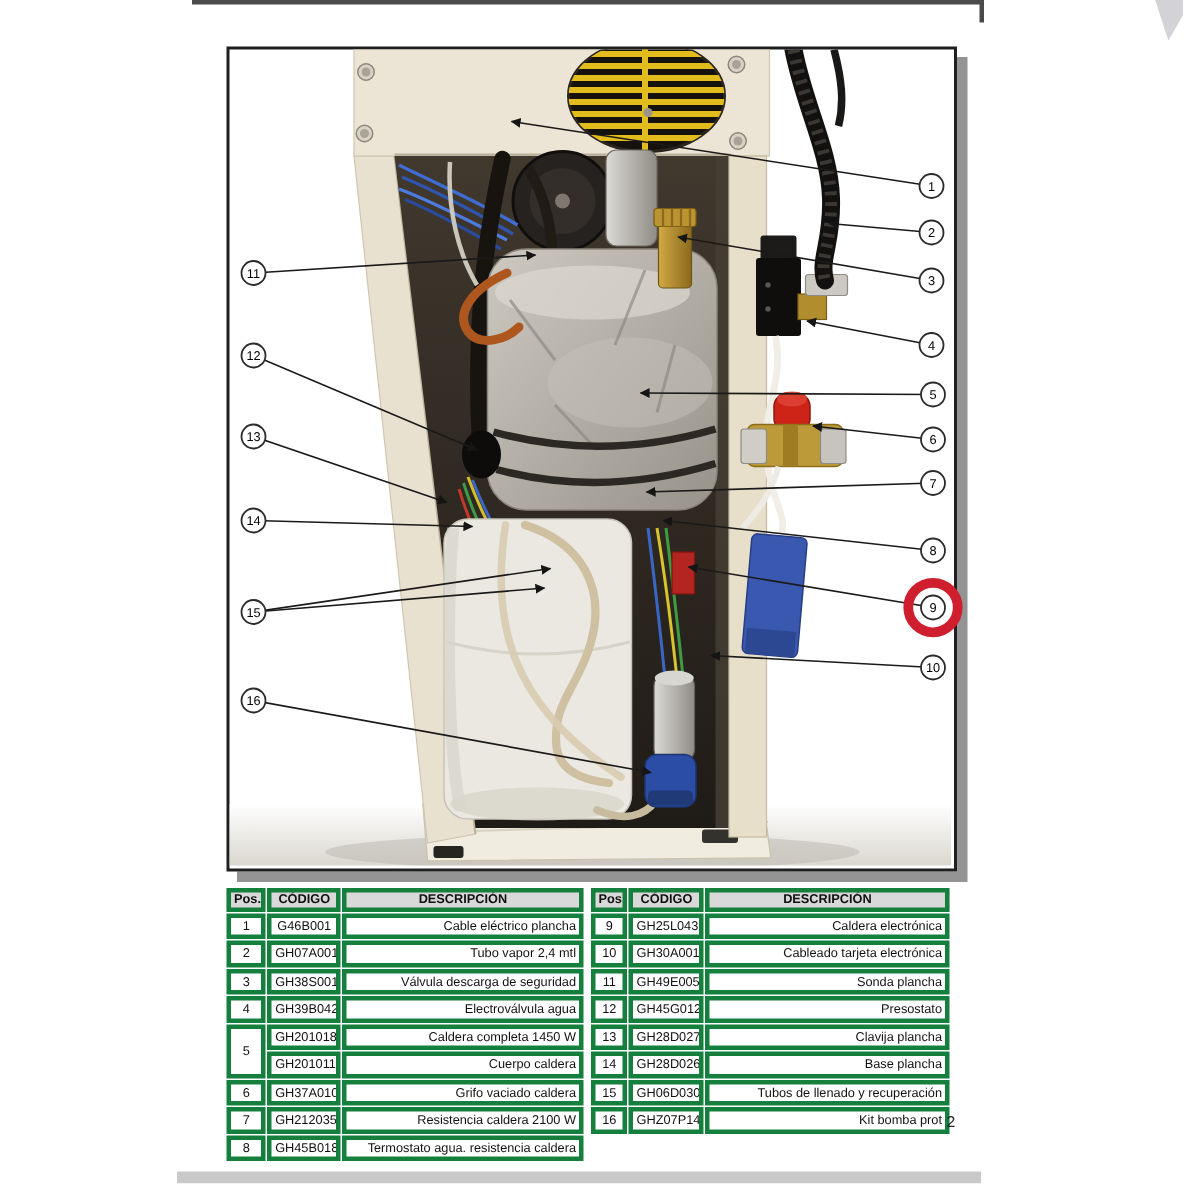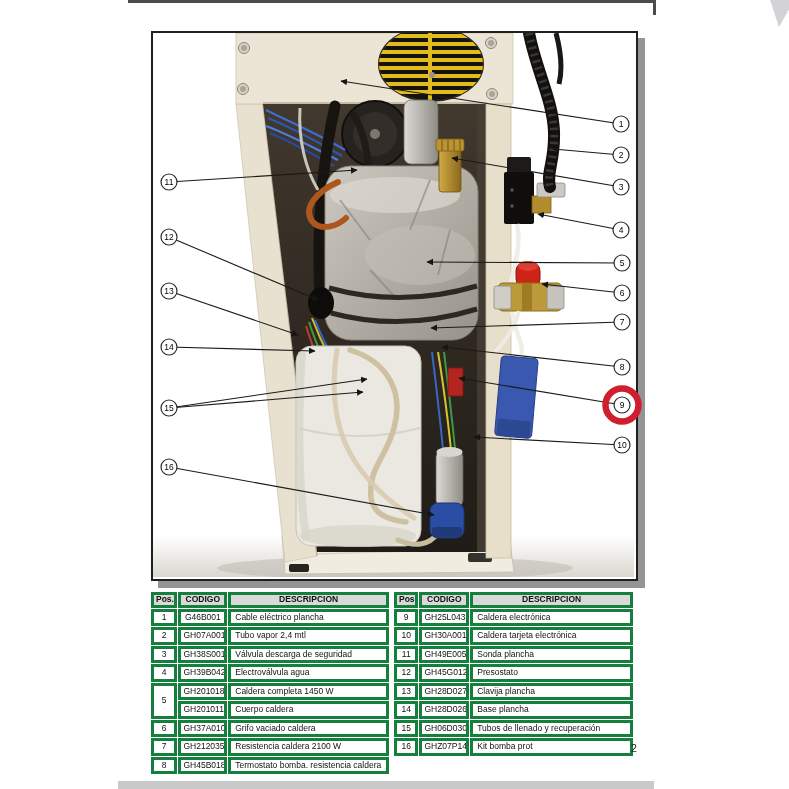--- a/index.html
+++ b/index.html
@@ -16,21 +16,21 @@
     border:2px solid #1f1f1f;background:#fff;box-shadow:7px 7px 0 #949494;}
   .overlay-svg{position:absolute;left:0;top:0;width:789px;height:789px;pointer-events:none;}
   .parts-table{position:absolute;border-collapse:separate;border-spacing:1.5px;table-layout:fixed;}
   .parts-table.left{left:150px;top:591px;width:240px;}
   .parts-table.right{left:393px;top:591px;width:241px;}
   .parts-table th,.parts-table td{
     border:3px solid #15803d;font-size:8.5px;line-height:1.1;padding:0 2px;
     overflow:hidden;white-space:nowrap;background:#fff;}
   .parts-table th{background:#d9d9d9;font-weight:bold;height:9.5px;text-align:center;}
   .parts-table td{height:11.5px;text-align:center;}
-  .parts-table td.desc{text-align:left;padding-left:4px;}
+  .parts-table td.desc{text-align:right;padding-left:4px;}
   .page-number{position:absolute;left:622px;top:742px;width:24px;text-align:center;
     font-size:10.5px;color:#222;}
 </style>
 </head>
 <body>
 
 <div class="top-rule"></div>
 <div class="top-rule-corner"></div>
 <div class="corner-blob"></div>
 <div class="bottom-band"></div>
@@ -346,21 +346,21 @@
         <td class="desc">Grifo vaciado caldera</td>
       </tr>
     <tr>
         <td>7</td>
         <td>GH212035</td>
         <td class="desc">Resistencia caldera 2100 W</td>
       </tr>
     <tr>
         <td>8</td>
         <td>GH45B018</td>
-        <td class="desc">Termostato bomba. resistencia caldera</td>
+        <td class="desc">Termostato agua. resistencia caldera</td>
       </tr>
   </tbody>
 </table>
 
 <table class="parts-table right">
   <colgroup>
       <col style="width:24px">
       <col style="width:49px">
       <col style="width:160px">
     </colgroup>
@@ -373,21 +373,21 @@
   </thead>
   <tbody>
     <tr>
         <td>9</td>
         <td>GH25L043</td>
         <td class="desc">Caldera electrónica</td>
       </tr>
     <tr>
         <td>10</td>
         <td>GH30A001</td>
-        <td class="desc">Caldera tarjeta electrónica</td>
+        <td class="desc">Cableado tarjeta electrónica</td>
       </tr>
     <tr>
         <td>11</td>
         <td>GH49E005</td>
         <td class="desc">Sonda plancha</td>
       </tr>
     <tr>
         <td>12</td>
         <td>GH45G012</td>
         <td class="desc">Presostato</td>

